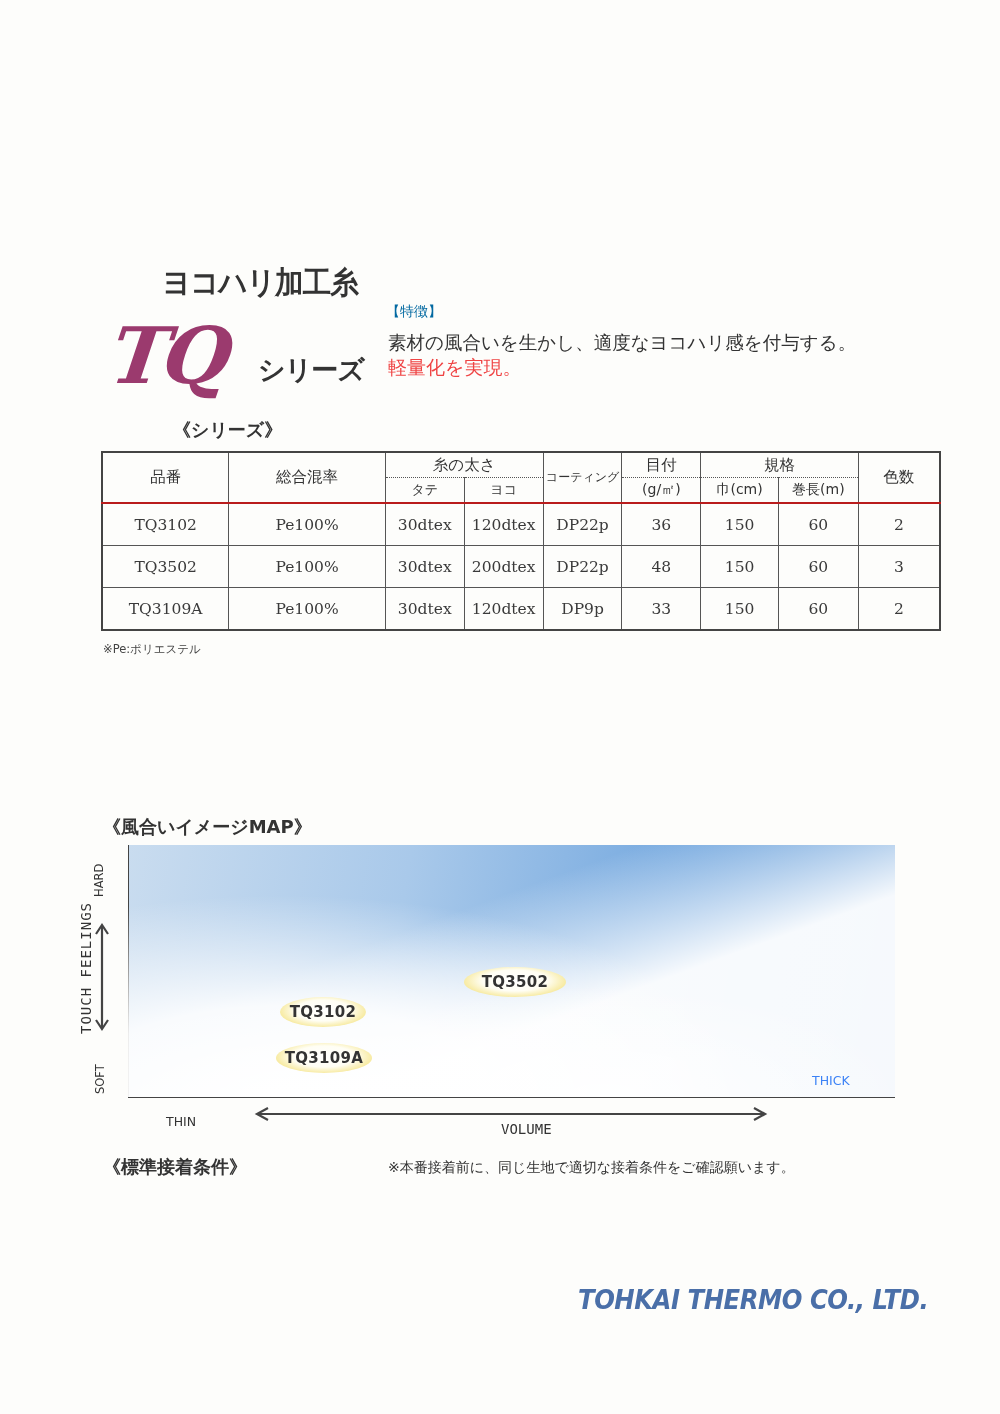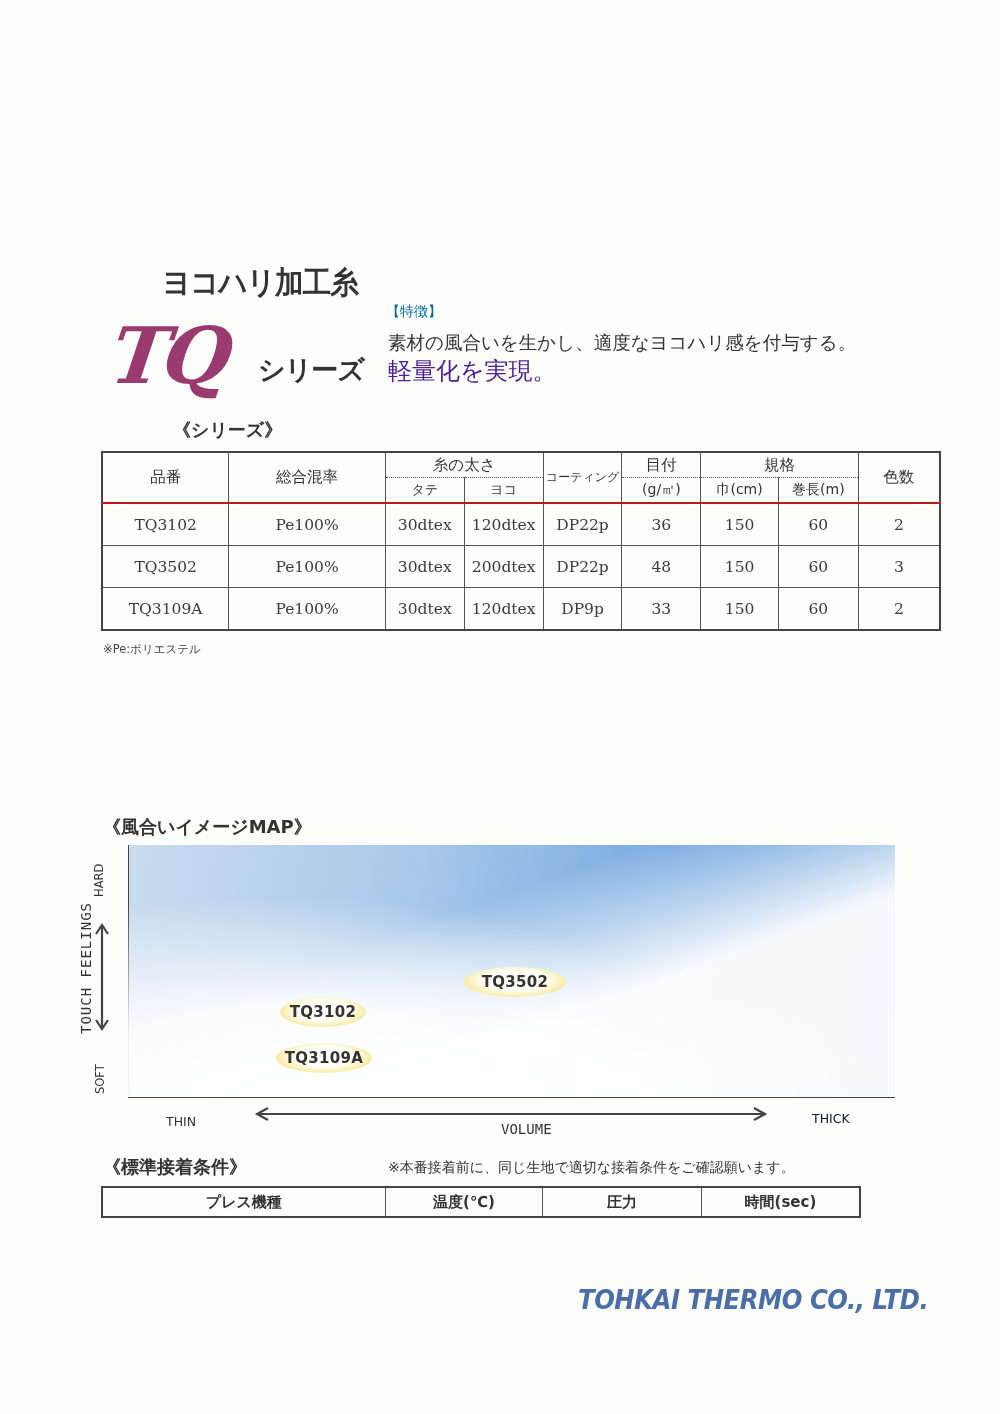--- a/index.html
+++ b/index.html
@@ -17,21 +17,21 @@
   .logo-tq {
     left: 112px; top: 312px; font-family: "DejaVu Serif", "Liberation Serif", serif;
     font-size: 78px; font-weight: bold; font-style: italic; color: #9b3a6e;
     letter-spacing: -6px; line-height: 88px; transform: skewX(-8deg);
   }
   .series-label {
     left: 258px; top: 352px; font-size: 27px; font-weight: bold; color: #333; letter-spacing: -1px;
   }
   .feature-head { left: 386px; top: 303px; font-size: 14px; color: #0369a1; }
   .feature-line1 { left: 388px; top: 330px; font-size: 18.5px; color: #333; white-space: nowrap; }
-  .feature-line2 { left: 388px; top: 355px; font-size: 24px; color: #4c1d95; }
+  .feature-line2 { left: 388px; top: 355px; font-size: 19px; color: #ef4444; }
   .spec-title { left: 173px; top: 418px; font-size: 18px; font-weight: bold; color: #333; }
 
   table { border-collapse: collapse; }
   .spec-table {
     left: 101px; top: 451px; width: 840px;
     border: 2px solid #444;
   }
   .spec-table td {
     border: 1px solid #555; text-align: center; vertical-align: middle; padding: 0;
     font-size: 15px; color: #333;
@@ -73,21 +73,21 @@
 
   .axis-y-label {
     left: 57px; top: 974px; width: 140px; font-size: 14px; color: #333;
     transform: rotate(-90deg); transform-origin: left top; white-space: nowrap; letter-spacing: 1px;
     font-family: "DejaVu Sans Mono", "Liberation Mono", monospace;
   }
   .label-hard { left: 92px; top: 897px; font-size: 11.5px; color: #333; transform: rotate(-90deg); transform-origin: left top; }
   .label-soft { left: 93px; top: 1094px; font-size: 11.5px; color: #333; transform: rotate(-90deg); transform-origin: left top; }
   .y-arrow { left: 95px; top: 922px; width: 14px; height: 110px; }
   .label-thin { left: 166px; top: 1114px; font-size: 12.5px; color: #333; }
-  .label-thick { left: 812px; top: 1111px; font-size: 12.5px; color: #0f172a; }
+  .label-thick { left: 812px; top: 1073px; font-size: 12.5px; color: #3b82f6; }
   .label-volume { left: 501px; top: 1121px; font-size: 14px; color: #333; font-family: "DejaVu Sans Mono", "Liberation Mono", monospace; }
   .x-arrow { left: 254px; top: 1106px; width: 514px; height: 16px; }
 
   .cond-title { left: 103px; top: 1155px; font-size: 18px; font-weight: bold; color: #333; }
   .cond-note { left: 388px; top: 1159px; font-size: 14px; color: #333; }
   .cond-table { left: 101px; top: 1186px; width: 760px; border: 2px solid #444; }
   .cond-table td {
     border: 1px solid #555; text-align: center; height: 28px; padding: 0;
     font-size: 14px; color: #333;
   }
@@ -204,22 +204,16 @@
 <div class="abs cond-title">《標準接着条件》</div>
 <div class="abs cond-note">※本番接着前に、同じ生地で適切な接着条件をご確認願います。</div>
 <table class="abs cond-table">
   <colgroup>
       <col style="width:284px">
       <col style="width:158px">
       <col style="width:159px">
       <col style="width:159px">
     </colgroup>
   <tbody>
-      <tr class="head">
-    <td>プレス機種</td>
-    <td>温度(℃)</td>
-    <td>圧力</td>
-    <td>時間(sec)</td>
-  </tr>
 </tbody>
   </table>
 
 <div class="abs footer-logo">TOHKAI THERMO CO., LTD.</div>
 
 </body></html>

